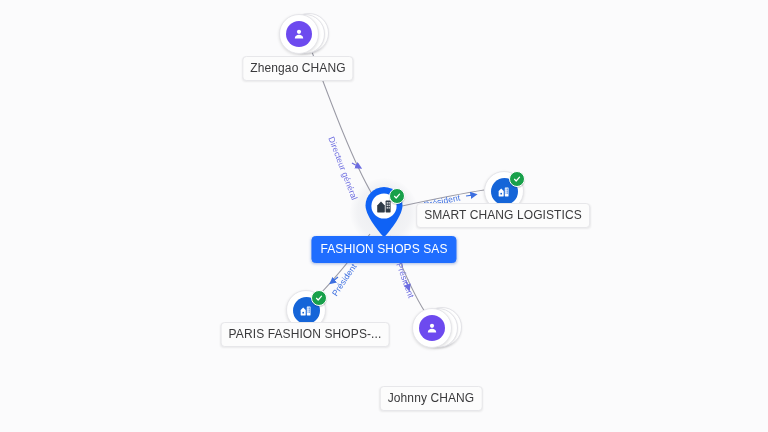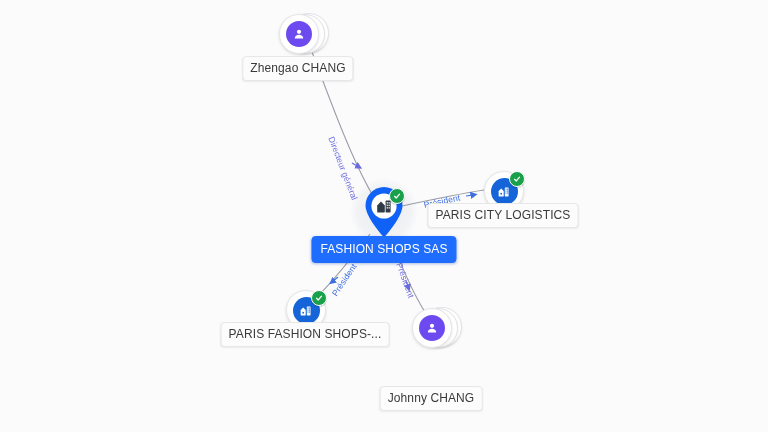--- a/index.html
+++ b/index.html
@@ -259,21 +259,21 @@
             <rect x="8.3" y="18.6" width="3.0" height="3.0"></rect>
           </g>
         </svg>
       </div>
       <div class="badge" style="right:-2px; top:-1px;">
         <svg width="8" height="8" viewBox="0 0 24 24">
           <path d="M4.5 12.8 L9.6 18 L19.6 6.6" fill="none" stroke="#ffffff" stroke-width="3.6" stroke-linecap="round" stroke-linejoin="round"></path>
         </svg>
       </div>
     </div>
-    <div class="label plain" style="left:0px; top:13px;">PARIS CITY LOGISTICS</div>
+    <div class="label plain" style="left:0px; top:13px;">SMART CHANG LOGISTICS</div>
   </div>
 
   <div class="node" style="left:305px; top:309px;">
     <div class="company-disc">
       <div class="company-inner">
         <svg width="17" height="17" viewBox="0 0 32 32">
           <g fill="#ffffff">
             <rect x="5.0" y="15.0" width="9.5" height="10.5" rx="0.8"></rect>
             <path d="M4.6 15.4 L9.8 10.2 L15.0 15.4 Z"></path>
             <rect x="16.6" y="8.4" width="7.0" height="17.1" rx="0.8"></rect>

